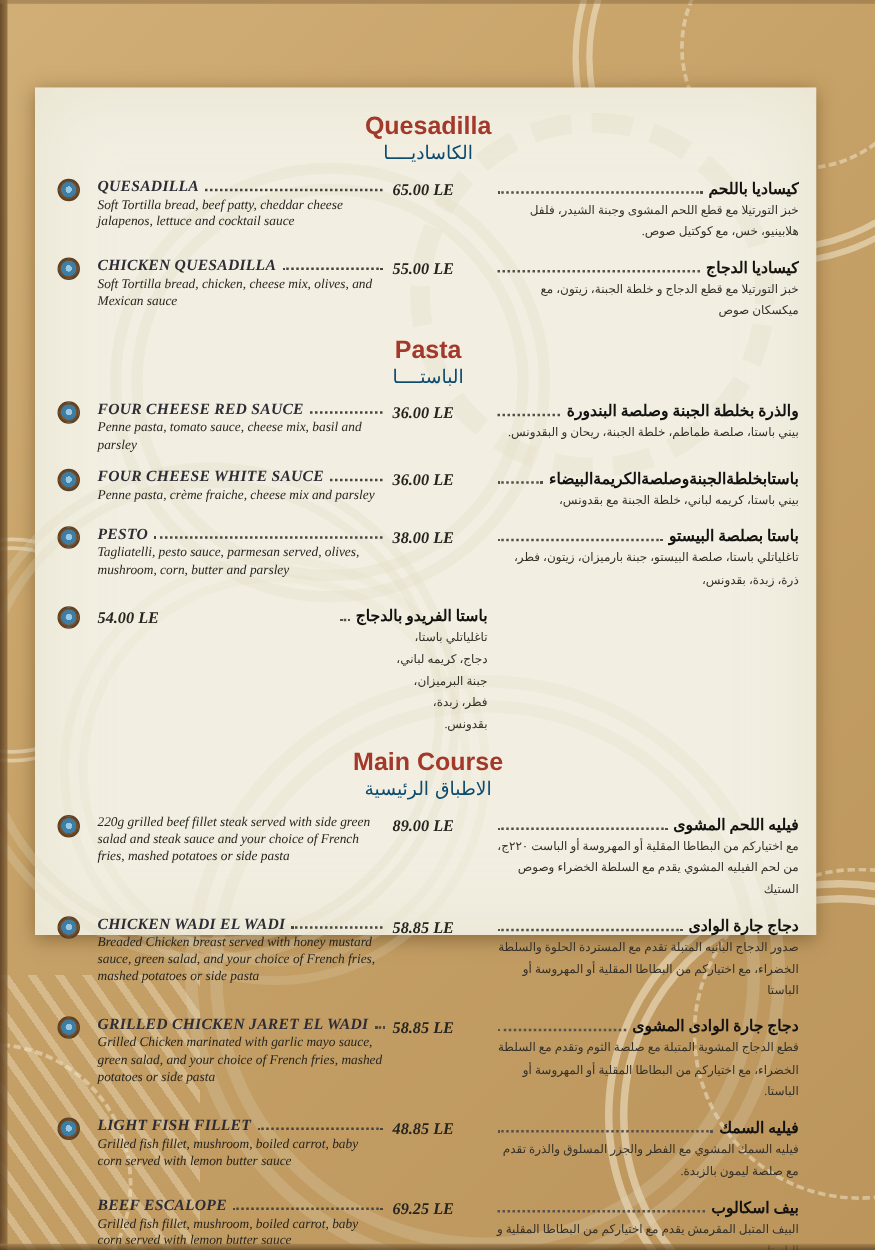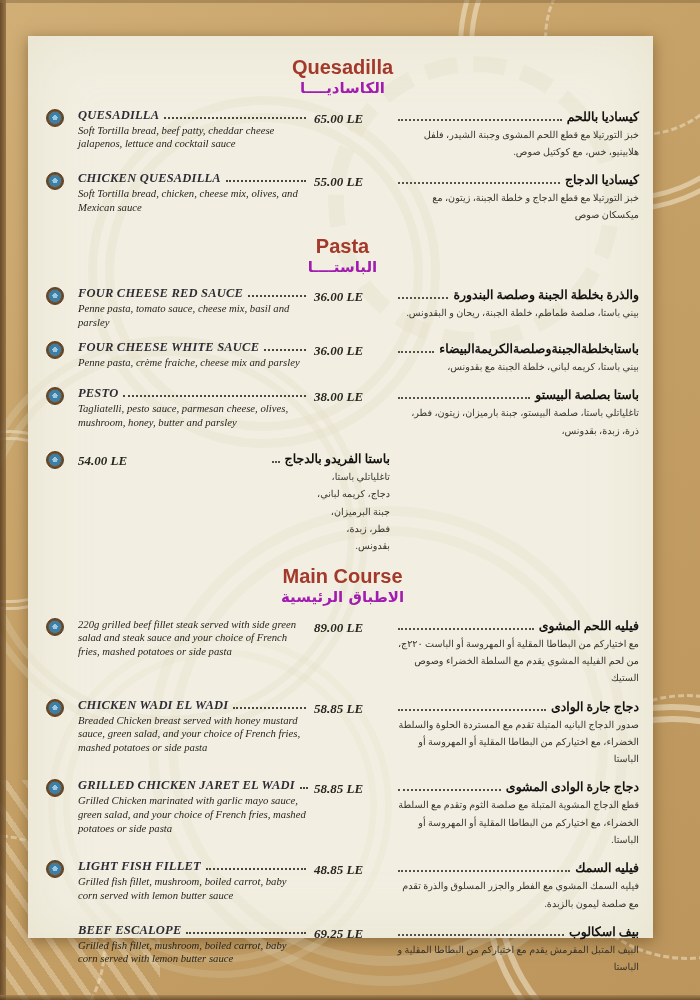--- a/index.html
+++ b/index.html
@@ -30,42 +30,42 @@
   .orn.o4{width:340px;height:340px;right:-160px;bottom:-80px;border-width:18px;}
   .orn.o5{width:160px;height:160px;left:-80px;top:430px;}
   .orn.o6{width:220px;height:220px;left:-120px;bottom:-60px;}
   .orn.leaves{
     left:0;bottom:0;width:160px;height:220px;border-radius:0;
     background:repeating-linear-gradient(55deg,rgba(244,233,206,.35) 0 6px,rgba(187,149,92,0) 6px 18px);
   }
 
   
   .page{
-    position:absolute;left:28px;top:36px;width:625px;height:902px;
+    position:absolute;left:28px;top:70px;width:625px;height:678px;
     background:#f2efe2;
     box-shadow:0 3px 14px rgba(84,56,20,.5), inset 0 0 60px rgba(214,205,170,.35);
     padding:14px 14px 0 18px;box-sizing:border-box;z-index:2;
   }
   
   .wm{position:absolute;border-radius:50%;pointer-events:none;opacity:.5;}
   .wm.w1{width:300px;height:300px;left:60px;top:60px;border:26px double rgba(222,216,188,.55);}
   .wm.w2{width:360px;height:360px;left:-60px;top:300px;border:20px double rgba(222,216,188,.5);}
   .wm.w3{width:420px;height:420px;left:120px;top:470px;border:30px double rgba(224,218,192,.45);}
   .wm.w4{width:260px;height:260px;left:300px;top:20px;border:16px dashed rgba(222,216,188,.45);}
   .wm.w5{width:300px;height:300px;left:20px;bottom:-40px;border:22px double rgba(224,218,192,.4);}
 
   .content{position:relative;z-index:3;}
 
   .sec-title-en{
     font-family:"Liberation Sans", sans-serif;font-weight:bold;font-size:20px;
     color:#a3392b;text-align:center;margin:6px 0 0;line-height:1.1;
   }
   .sec-title-ar{
-    font-family:"DejaVu Sans", sans-serif;font-weight:bold;font-size:15px;
-    color:#a21caf;text-align:center;margin:1px 0 9px;line-height:1.3;
+    font-family:"DejaVu Sans", sans-serif;font-weight:normal;font-size:15px;
+    color:#0c4a6e;text-align:center;margin:1px 0 9px;line-height:1.3;
   }
 
   .menu-item{
     display:grid;grid-template-columns:26px 230px 76px 1fr;column-gap:6px;
     margin-bottom:11px;align-items:start;
   }
   .bullet{
     width:16px;height:16px;border-radius:50%;margin-top:1px;
     background:radial-gradient(circle at 50% 48%, #9cc8e0 0 22%, #3d7ea6 23% 52%, #7a5632 53% 100%);
     border:1px solid #5a3f22;box-shadow:inset 0 0 2px rgba(0,0,0,.55);
@@ -205,21 +205,21 @@
     </div>
   </div>
 
   <div class="menu-item">
     <div class="bullet"></div>
     <div class="col-en">
       <div class="name-row">
         <span class="name-en">PESTO</span>
         <span class="leader"></span>
       </div>
-      <div class="desc-en">Tagliatelli, pesto sauce, parmesan cheese, olives, mushroom, honey, butter and parsley</div>
+      <div class="desc-en">Tagliatelli, pesto sauce, parmesan served, olives, mushroom, corn, butter and parsley</div>
     </div>
     <div class="col-price">
       <span class="price">38.00 LE</span>
     </div>
     <div class="col-ar" dir="rtl">
       <div class="name-row-ar">
         <span class="name-ar">باستا بصلصة البيستو</span>
         <span class="leader"></span>
       </div>
       <div class="desc-ar">تاغلياتلي باستا، صلصة البيستو، جبنة بارميزان، زيتون، فطر، ذرة، زبدة، بقدونس،</div>

